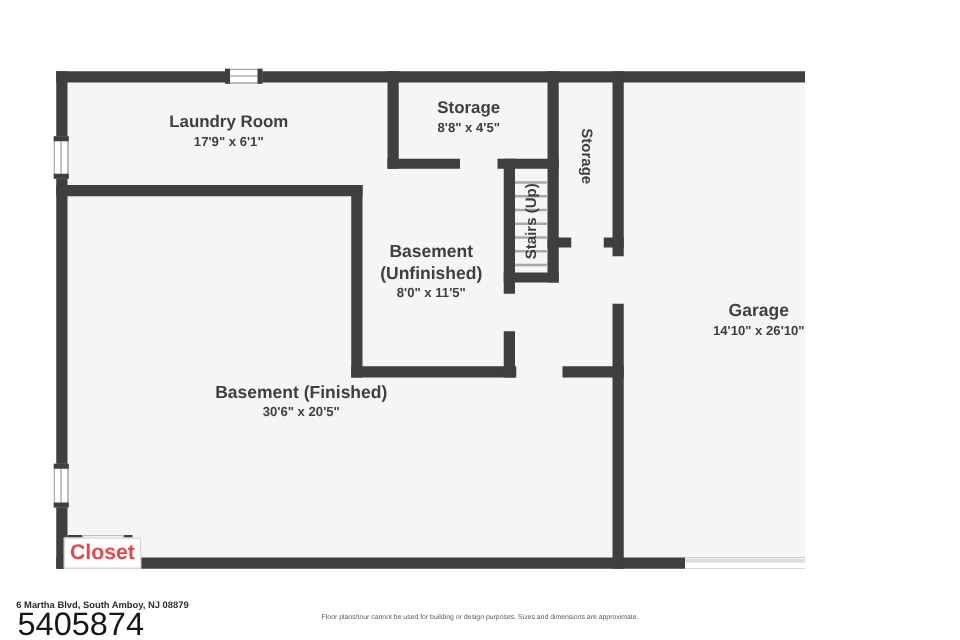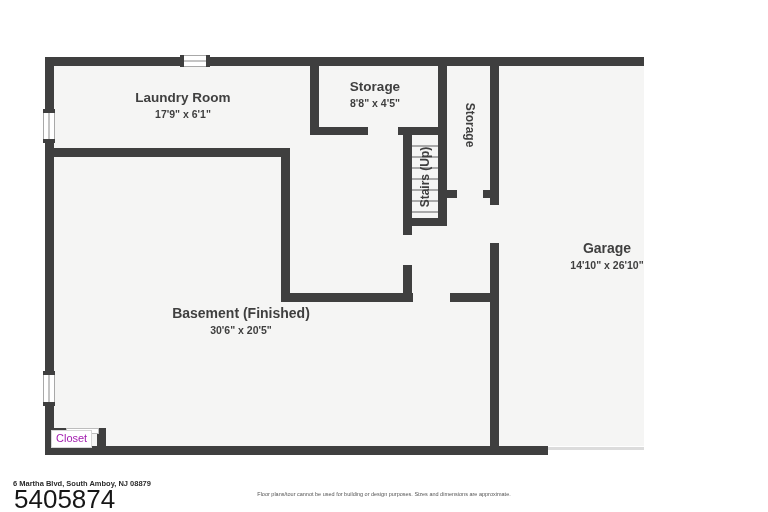--- a/index.html
+++ b/index.html
@@ -30,21 +30,21 @@
     text-align:center;color:#3f3f3f;font-weight:700;white-space:nowrap;line-height:1.25;
   }
   .room-title{font-size:13.5px;}
   .room-title.big{font-size:14px;}
   .room-dims{font-size:10.5px;margin-top:1px;}
   .room-label.vert-down{transform:translate(-50%,-50%) rotate(90deg);}
   .room-label.vert-up{transform:translate(-50%,-50%) rotate(-90deg);}
   .room-label.vert-down .room-title,.room-label.vert-up .room-title{font-size:12px;}
   .closet-label{
     position:absolute;left:51px;top:430px;background:#ffffff;
-    color:#a21caf;font-weight:400;font-size:11px;line-height:1.2;
+    color:#ef4444;font-weight:700;font-size:17px;line-height:1.2;
     padding:1px 4px 2px 4px;border:1px solid #d6d6d6;
   }
   .footer-address{position:absolute;left:13px;top:479px;font-size:7.5px;font-weight:700;color:#2b2b2b;}
   .footer-mls{position:absolute;left:2px;top:486px;font-size:26px;line-height:1;color:#161616;letter-spacing:0px;margin-left:12px;}
   .footer-disclaimer{position:absolute;left:0;top:491px;width:768px;text-align:center;font-size:5.5px;color:#555;}
 </style>
 </head>
 <body>
 
 <div class="canvas">
@@ -108,20 +108,25 @@
     </div>
 
     <div class="room-label vert-down" style="left:469px;top:125px">
       <div class="room-title">Storage</div>
     </div>
 
     <div class="room-label vert-up" style="left:425px;top:177px">
       <div class="room-title">Stairs (Up)</div>
     </div>
 
+    <div class="room-label" style="left:345px;top:217px">
+      <div class="room-title big">Basement</div>
+      <div class="room-title big">(Unfinished)</div>
+      <div class="room-dims">8'0" x 11'5"</div>
+    </div>
 
     <div class="room-label" style="left:607px;top:256px">
       <div class="room-title big">Garage</div>
       <div class="room-dims">14'10" x 26'10"</div>
     </div>
 
     <div class="room-label" style="left:241px;top:321px">
       <div class="room-title big">Basement (Finished)</div>
       <div class="room-dims">30'6" x 20'5"</div>
     </div>

